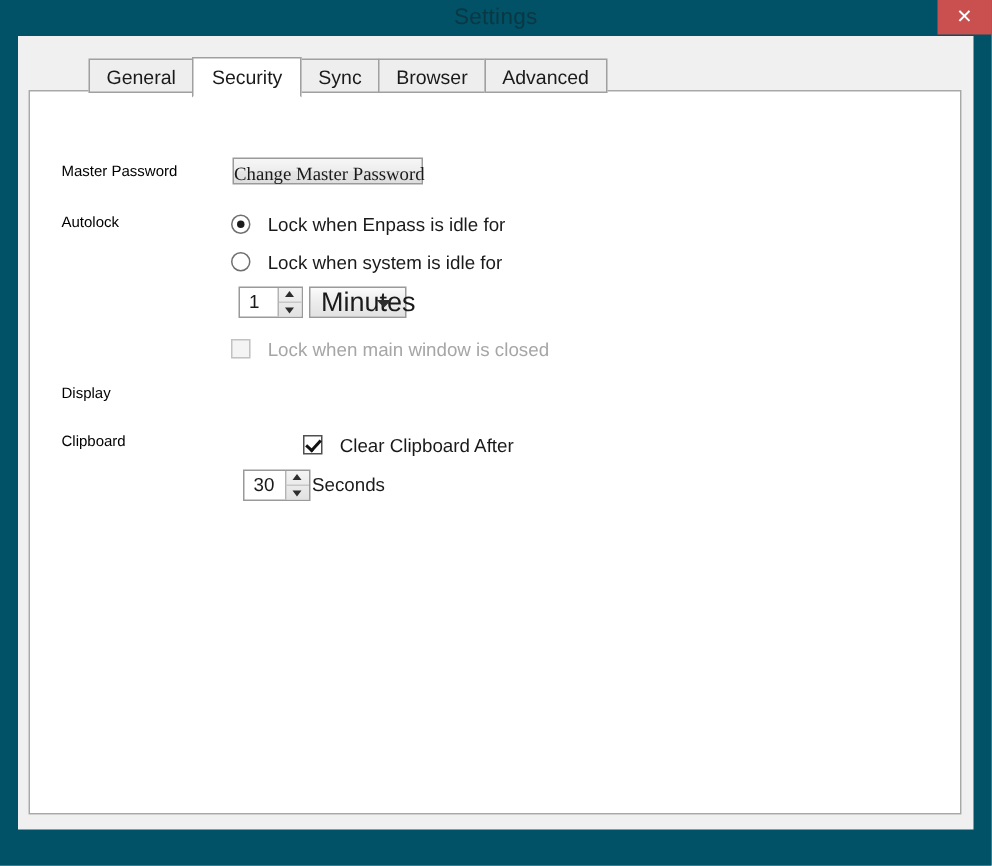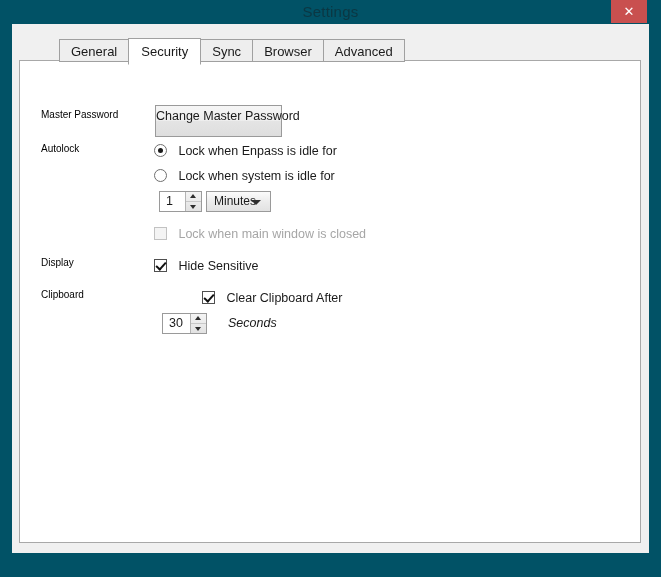--- a/index.html
+++ b/index.html
@@ -19,21 +19,21 @@
     position: absolute;
     left: 0; top: 0;
     width: 661px; height: 577px;
     background: #015266;
     box-sizing: border-box;
   }
 
   #titlebar {
     position: absolute;
     left: 0; top: 0;
-    width: 605px; height: 24px; padding-left: 42px;
+    width: 661px; height: 24px;
   }
   #title-text {
     position: absolute;
     left: 0; top: 2px;
     width: 661px;
     text-align: center;
     font-size: 15px;
     color: #0b3743;
     letter-spacing: .2px;
     line-height: 20px;
@@ -235,21 +235,21 @@
     height: 21px;
     border: 1px solid #9a9a9a;
     background: linear-gradient(to bottom,#fbfbfb,#ebebeb 55%,#e2e2e2);
     box-sizing: border-box;
     cursor: pointer;
   }
   .combobox .value {
     position: absolute;
     left: 7px; top: 0;
     height: 19px; line-height: 19px;
-    font-size: 12px;
+    font-size: 18px;
     color: #1a1a1a;
   }
   .combobox .arrow {
     position: absolute;
     right: 9px; top: 8px;
     width: 0; height: 0;
     border-left: 5px solid transparent;
     border-right: 5px solid transparent;
     border-top: 5px solid #2d2d2d;
   }
@@ -279,21 +279,21 @@
         <span>Browser</span>
       </div><div class="tab">
         <span>Advanced</span>
       </div>
     </div>
 
     <div id="content-panel">
 
       <div class="section-label" style="left:21px; top:48px;">Master Password</div>
 
-      <div class="push-button" style="left:135px; top:44px; width:127px; height:32px; line-height:20px;">Change Master Password</div>
+      <div class="push-button" style="left:135px; top:44px; width:127px; height:18px; line-height:20px;font-family:Liberation Serif, serif;">Change Master Password</div>
 
       <div class="section-label" style="left:21px; top:82px;">Autolock</div>
 
       <div class="radio-row" style="left:134px; top:105px;">
         <span class="radio"></span>
         <span class="field-text">Lock when system is idle for</span>
       </div>
 
       <div class="radio-row" style="left:134px; top:80px;">
         <span class="radio checked"></span>
@@ -313,38 +313,34 @@
         <span class="arrow"></span>
       </div>
 
       <div class="check-row" style="left:134px; top:163px;">
         <span class="checkbox disabled"></span>
         <span class="field-text disabled">Lock when main window is closed</span>
       </div>
 
       <div class="section-label" style="left:21px; top:196px;">Display</div>
 
-      <div class="check-row" style="left:134px; top:195px;">
-        <span class="checkbox checked"></span>
-        <span class="field-text">Hide Sensitive</span>
-      </div>
 
       <div class="section-label" style="left:21px; top:228px;">Clipboard</div>
 
       <div class="check-row" style="left:134px; top:227px;padding-left:48px;">
         <span class="checkbox checked"></span>
         <span class="field-text">Clear Clipboard After</span>
       </div>
 
       <div class="spinbox" style="left:142px; top:252px; width:45px;text-align:right;">
         <span class="value">30</span>
         <span class="spin-btns">
           <span class="up"></span>
           <span class="down"></span>
         </span>
       </div>
 
-      <div class="field-text" style="position:absolute; left:208px; top:255px;font-style:italic;">Seconds</div>
+      <div class="field-text" style="position:absolute; left:188px; top:255px;">Seconds</div>
 
     </div>
 
   </div>
 </div>
 
 </body></html>

